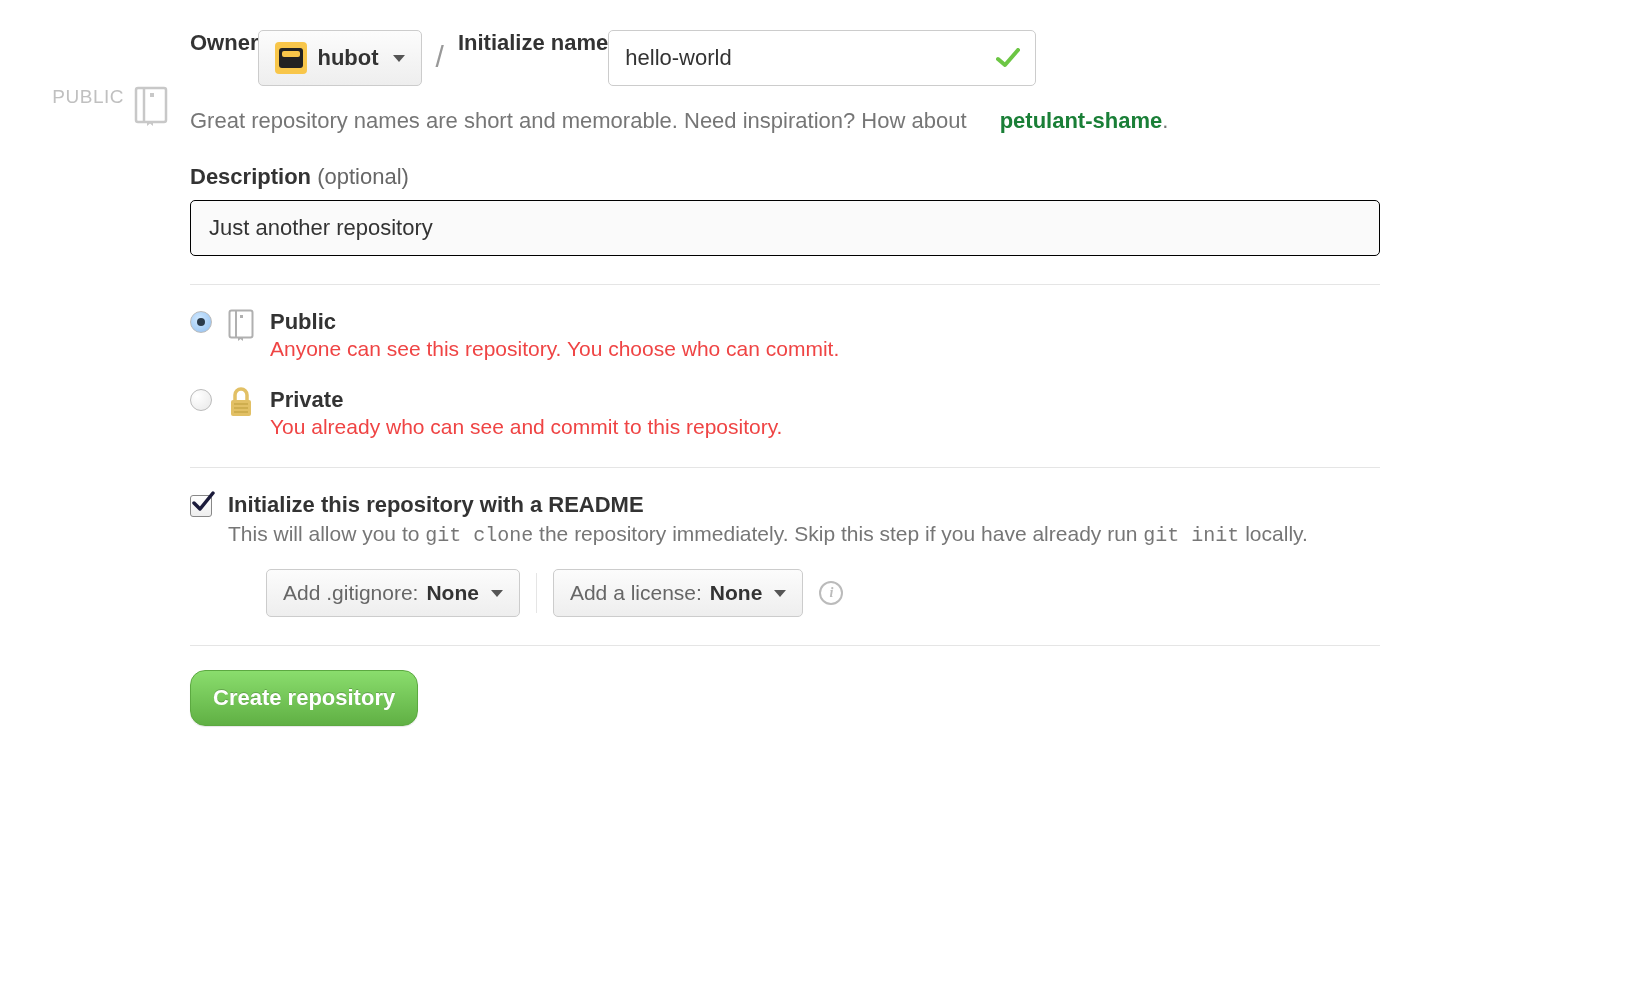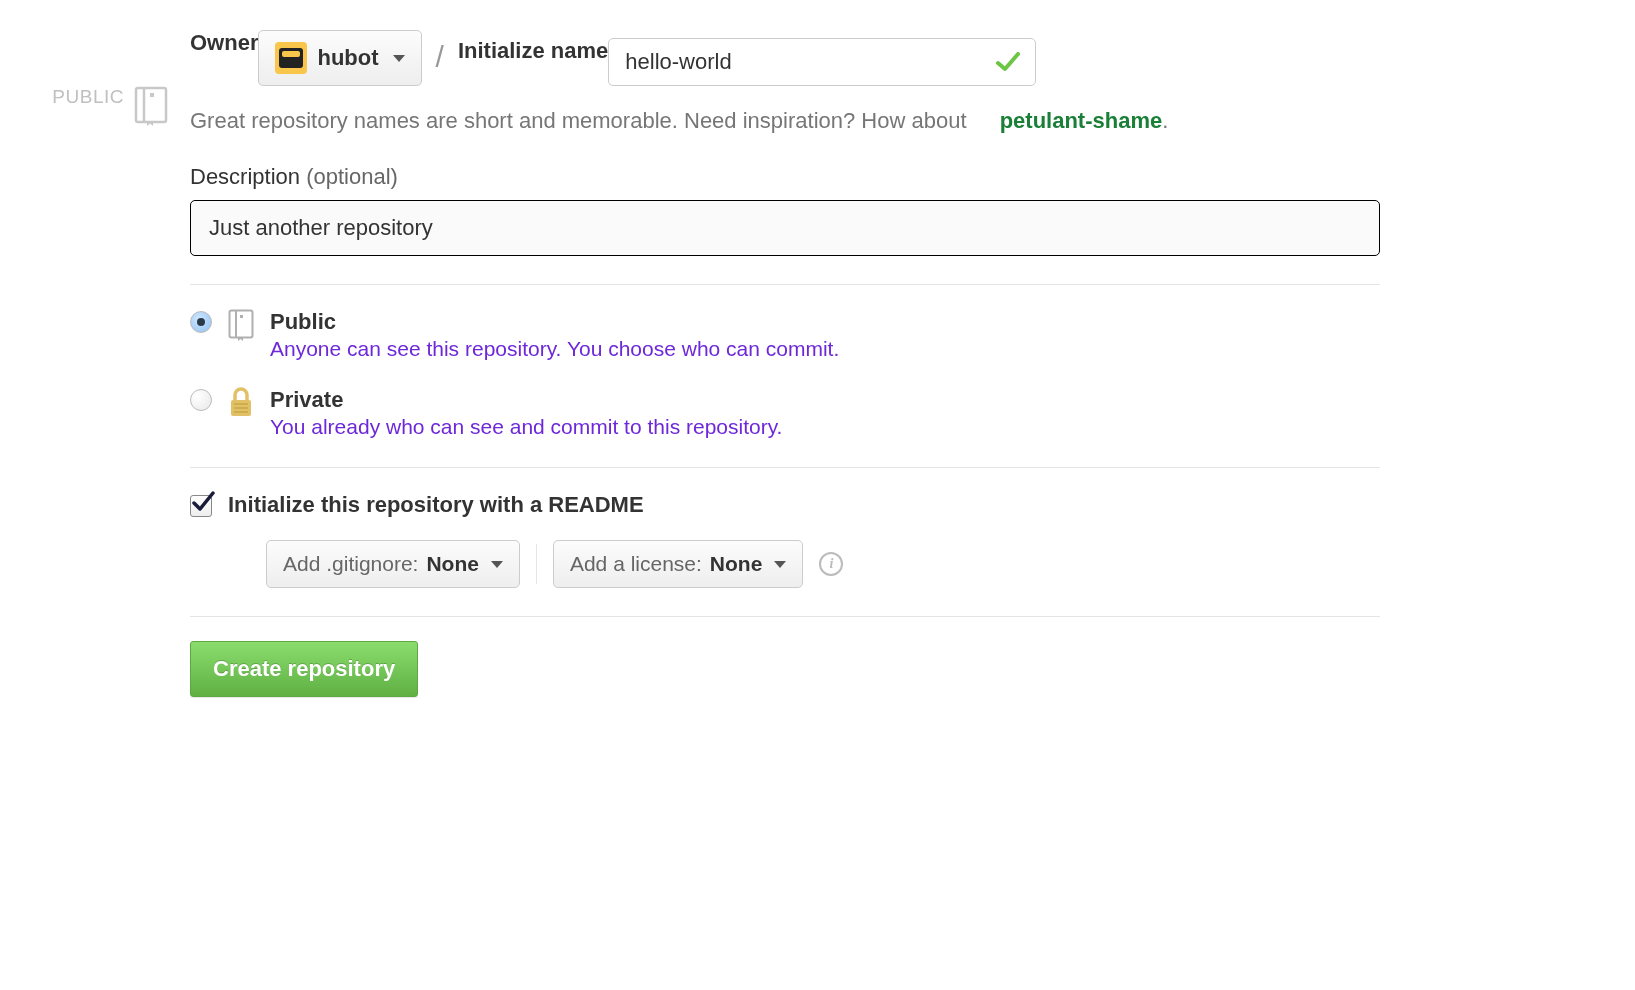--- a/index.html
+++ b/index.html
@@ -94,21 +94,21 @@
 }
 .slash {
   font-size: 30px;
   color: #999;
   padding-bottom: 12px;
 }
 .name-input-wrap {
   position: relative;
 }
 .name-input {
-  height: 48px;
+  height: 56px;
   width: 428px;
   padding: 0 50px 0 16px;
   font-size: 22px;
   border: 1px solid #ccc;
   border-radius: 5px;
   background: #fff;
   color: #333;
 }
 .check-icon {
   position: absolute;
@@ -128,21 +128,21 @@
   font-weight: 600;
   cursor: pointer;
   margin-left: 27px;
 }
 .desc-block { margin-top: 30px; }
 .desc-label {
   font-size: 22px;
   color: #333;
   margin-bottom: 10px;
 }
-.desc-label strong { font-weight: 400; }
+.desc-label strong { font-weight: 700; }
 .desc-label span { color: #666; font-weight: 400; }
 .desc-input {
   width: 100%;
   height: 56px;
   padding: 0 18px;
   font-size: 22px;
   border: 1px solid #000000;
   border-radius: 5px;
   background: #fafafa;
   color: #333;
@@ -184,21 +184,21 @@
 }
 .vis-icon { width: 30px; display:flex; justify-content:center; padding-top:0; }
 .vis-text { flex: 1; }
 .vis-title {
   font-size: 22px;
   font-weight: 600;
   color: #333;
 }
 .vis-desc {
   font-size: 21px;
-  color: #6d28d9;
+  color: #ef4444;
   margin-top: 2px;
 }
 
 .init-block {
   display: flex;
   align-items: flex-start;
   gap: 16px;
 }
 .checkbox {
   width: 22px;
@@ -275,21 +275,21 @@
 }
 
 .submit-btn {
   display: inline-flex;
   align-items: center;
   justify-content: center;
   height: 56px;
   padding: 0 22px;
   background: linear-gradient(#8add6d,#60b044);
   border: 1px solid #5ca941;
-  border-radius: 3px;
+  border-radius: 15px;
   color: #fff;
   font-size: 22px;
   font-weight: 600;
   cursor: pointer;
   text-shadow: 0 -1px 0 rgba(0,0,0,.2);
   box-shadow: 0 1px 1px rgba(0,0,0,.1);
 }
 </style>
 </head>
 <body>
@@ -380,20 +380,23 @@
     <hr class="sep">
 
     <div class="init-block">
       <div class="checkbox checked">
         <svg width="24" height="22" viewBox="0 0 24 22">
           <path d="M3 12 L9 18 L22 2" fill="none" stroke="#1a1a3a" stroke-width="3.5" stroke-linecap="round" stroke-linejoin="round"></path>
         </svg>
       </div>
       <div class="init-text">
         <div class="init-title">Initialize this repository with a README</div>
+        <div class="init-desc">
+          <span>This will allow you to </span><code>git clone</code><span> the repository immediately. Skip this step if you have already run </span><code>git init</code><span> locally.</span>
+        </div>
         <div class="dropdown-row">
           <button class="dd-btn">
             <span>Add .gitignore: </span>
               <strong>None</strong>
             <span class="caret-down"></span>
           </button>
           <div class="vdiv"></div>
           <button class="dd-btn">
             <span>Add a license: </span>
               <strong>None</strong>

